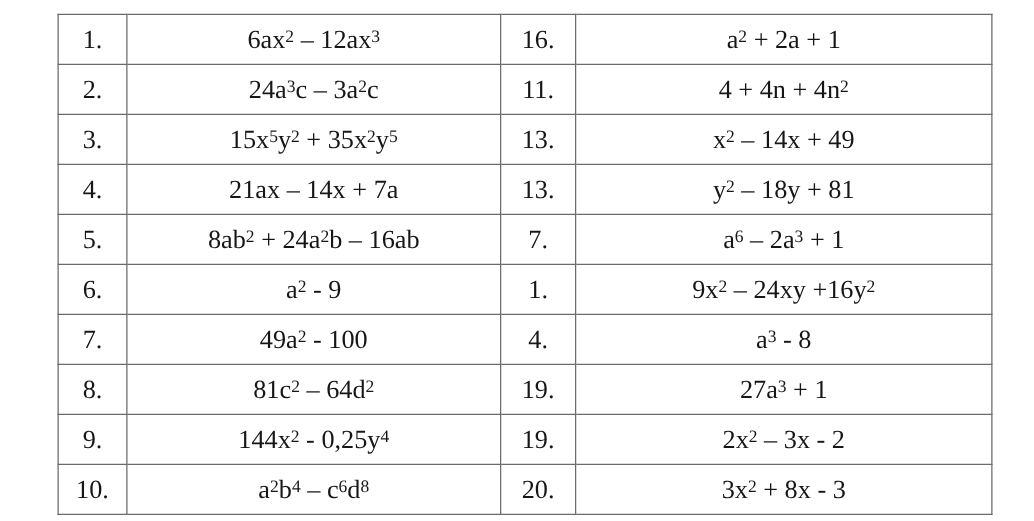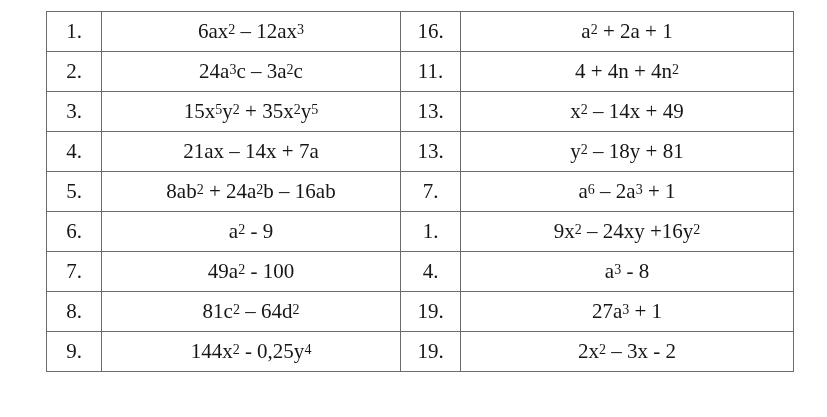--- a/index.html
+++ b/index.html
@@ -109,15 +109,21 @@
           <td class="expr">81c<sup>2</sup> – 64d<sup>2</sup></td>
           <td class="num">19.</td>
           <td class="expr">27a<sup>3</sup> + 1</td>
         </tr>
         <tr>
           <td class="num">9.</td>
           <td class="expr">144x<sup>2</sup> - 0,25y<sup>4</sup></td>
           <td class="num">19.</td>
           <td class="expr">2x<sup>2</sup> – 3x - 2</td>
         </tr>
+        <tr>
+          <td class="num">10.</td>
+          <td class="expr">a<sup>2</sup>b<sup>4</sup> – c<sup>6</sup>d<sup>8</sup></td>
+          <td class="num">20.</td>
+          <td class="expr">3x<sup>2</sup> + 8x - 3</td>
+        </tr>
       </tbody>
   </table>
 </div>
 
 </body></html>

